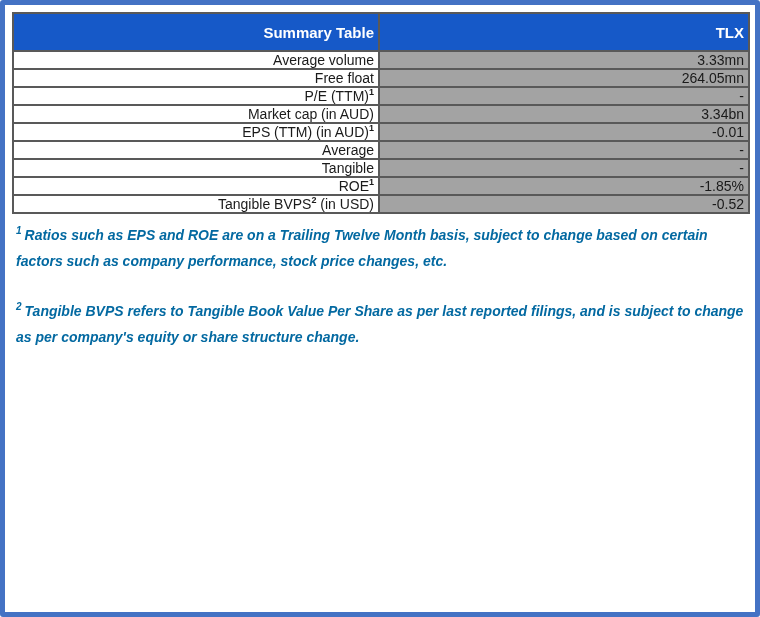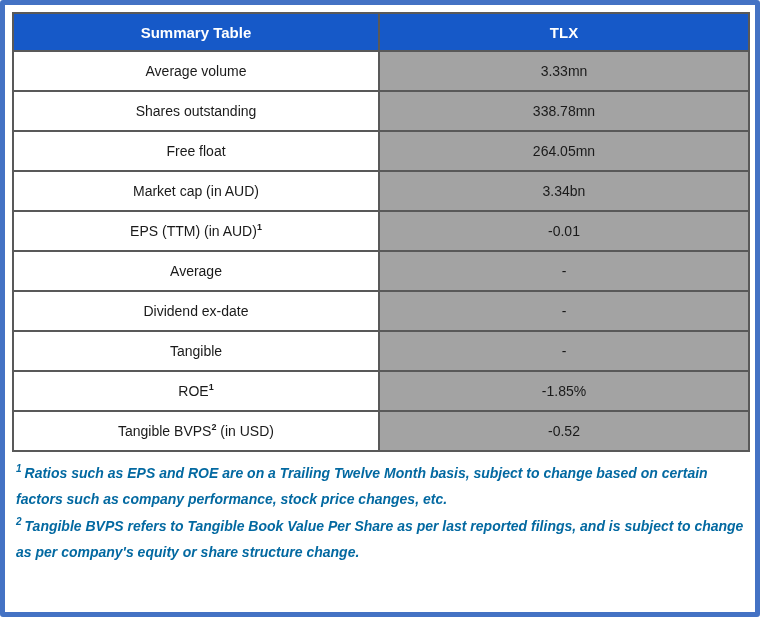--- a/index.html
+++ b/index.html
@@ -19,54 +19,54 @@
     padding: 7px 7px 0 7px;
     overflow: hidden;
   }
   table.summary {
     width: 736px;
     border-collapse: collapse;
     table-layout: fixed;
   }
   table.summary th, table.summary td {
     border: 2px solid #595959;
-    text-align: center;
+    text-align: right;
     vertical-align: middle;
     font-size: 14px;
     color: #1a1a1a;
     padding: 0 4px;
   }
   table.summary col.c1 { width: 366px; }
   table.summary col.c2 { width: 370px; }
   table.summary thead th {
     background: #1659C8;
     color: #ffffff;
     font-weight: bold;
     font-size: 15px;
     height: 38px;
   }
-  table.summary tbody td { height: 40px; margin-top: 15px; }
+  table.summary tbody td { height: 18px; margin-top: 15px; }
   table.summary tbody td.label-cell { background: #ffffff; }
   table.summary tbody td.value-cell { background: #a3a3a3; }
   sup.fn-ref {
     font-size: 9px;
     font-weight: bold;
     vertical-align: super;
     line-height: 0;
   }
   .footnotes {
     margin-top: 8px;
     padding: 0 4px;
     color: #0369a1;
     font-weight: bold;
     font-style: italic;
     font-size: 14px;
     line-height: 26px;
   }
-  .footnote + .footnote { margin-top: 1px; }
+  .footnote + .footnote { margin-top: 24px; }
   .footnote sup.fn-ref { font-size: 10px; margin-right: 3px; }
 </style>
 </head>
 <body>
 
 <div class="frame">
 
   <table class="summary">
     <colgroup>
         <col class="c1">
@@ -77,50 +77,46 @@
         <th>Summary Table</th>
         <th>TLX</th>
       </tr>
     </thead>
     <tbody>
     <tr>
       <td class="label-cell"><span>Average volume</span><sup class="fn-ref"></sup><span></span></td>
       <td class="value-cell"><span>3.33mn</span></td>
     </tr>
 
-    <tr>
-      <td class="label-cell"><span>Shares outstanding</span><sup class="fn-ref"></sup><span></span></td>
-      <td class="value-cell"><span>338.78mn</span></td>
-    </tr>
 
     <tr>
       <td class="label-cell"><span>Free float</span><sup class="fn-ref"></sup><span></span></td>
       <td class="value-cell"><span>264.05mn</span></td>
     </tr>
 
+    <tr>
+      <td class="label-cell"><span>P/E (TTM)</span><sup class="fn-ref">1</sup><span></span></td>
+      <td class="value-cell"><span>-</span></td>
+    </tr>
 
     <tr>
       <td class="label-cell"><span>Market cap (in AUD)</span><sup class="fn-ref"></sup><span></span></td>
       <td class="value-cell"><span>3.34bn</span></td>
     </tr>
 
     <tr>
       <td class="label-cell"><span>EPS (TTM) (in AUD)</span><sup class="fn-ref">1</sup><span></span></td>
       <td class="value-cell"><span>-0.01</span></td>
     </tr>
 
     <tr>
       <td class="label-cell"><span>Average</span><sup class="fn-ref"></sup><span></span></td>
       <td class="value-cell"><span>-</span></td>
     </tr>
 
-    <tr>
-      <td class="label-cell"><span>Dividend ex-date</span><sup class="fn-ref"></sup><span></span></td>
-      <td class="value-cell"><span>-</span></td>
-    </tr>
 
 
     <tr>
       <td class="label-cell"><span>Tangible</span><sup class="fn-ref"></sup><span></span></td>
       <td class="value-cell"><span>-</span></td>
     </tr>
 
     <tr>
       <td class="label-cell"><span>ROE</span><sup class="fn-ref">1</sup><span></span></td>
       <td class="value-cell"><span>-1.85%</span></td>

